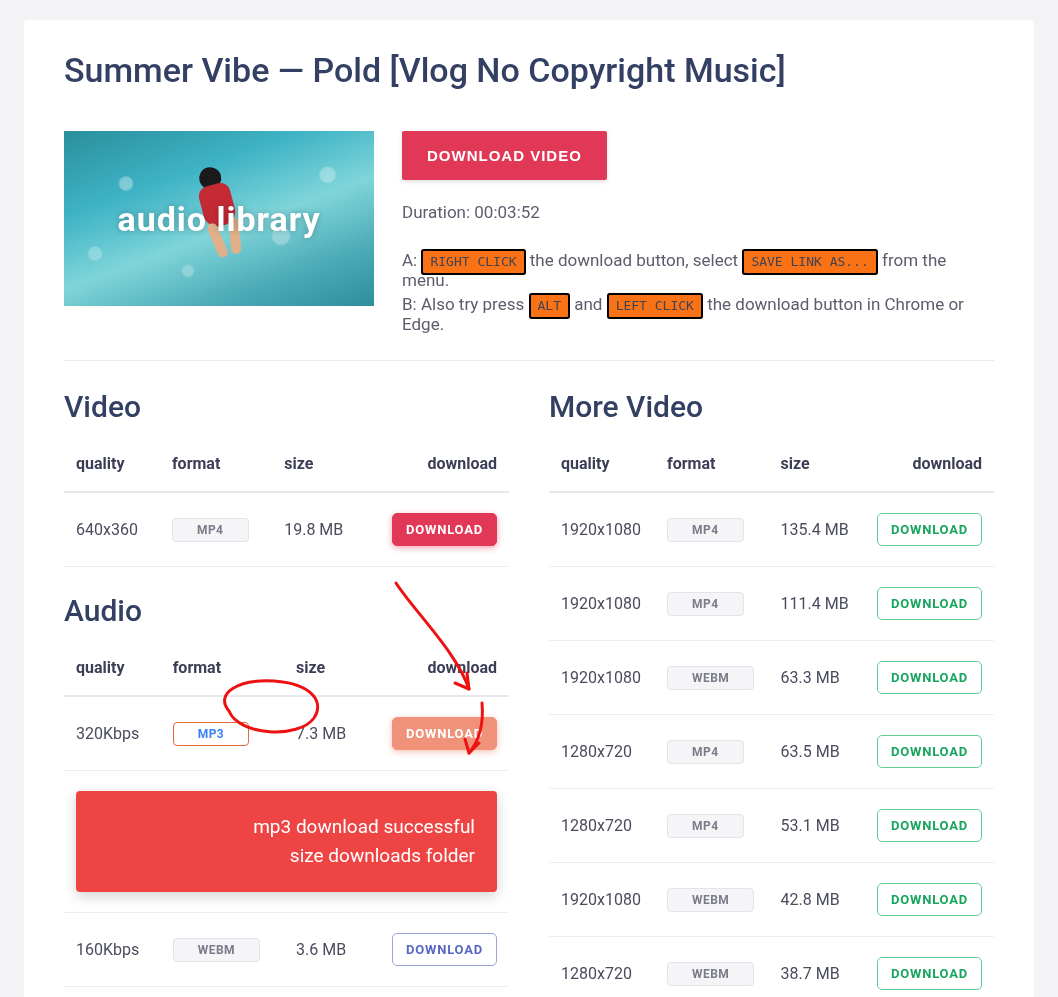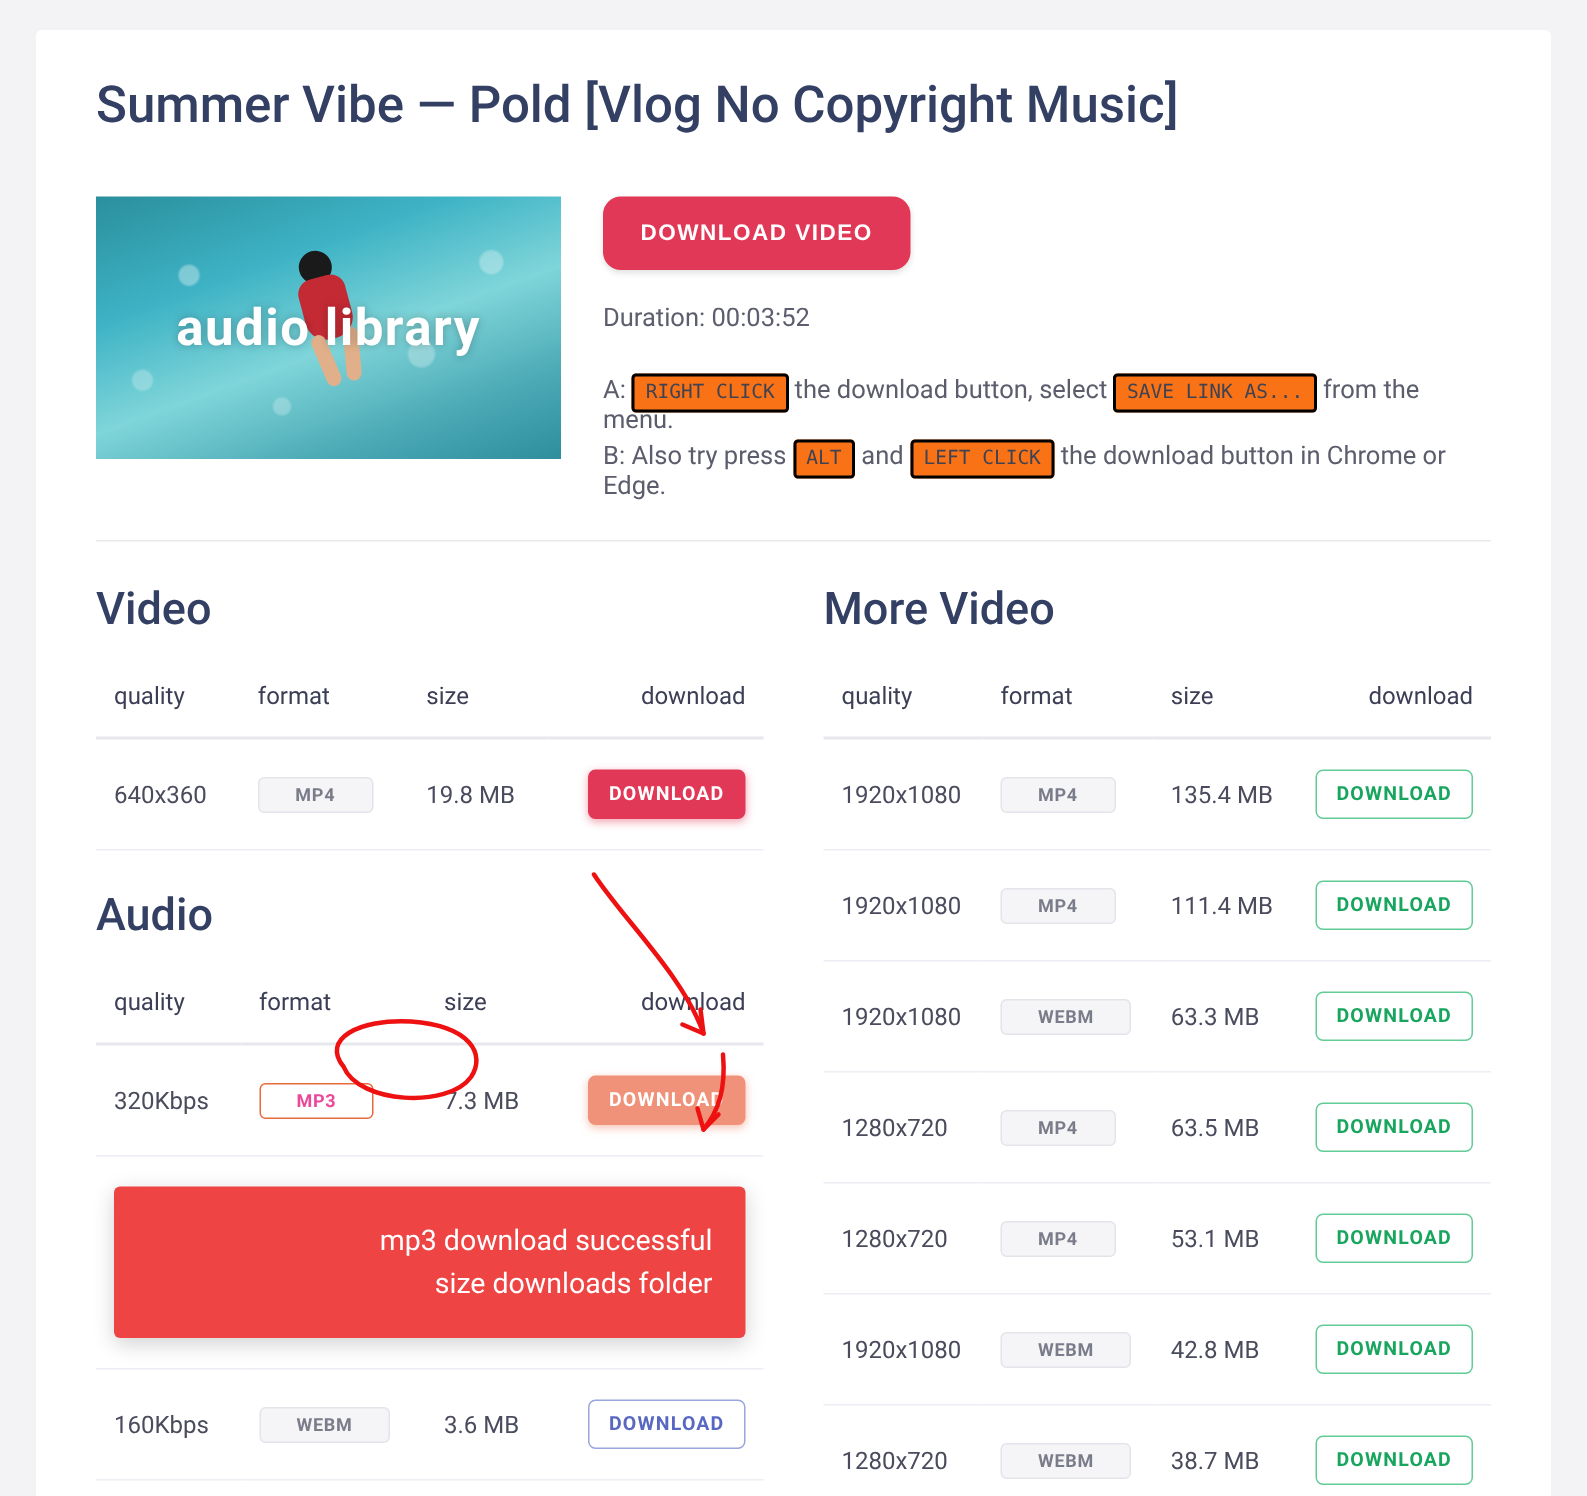--- a/index.html
+++ b/index.html
@@ -83,21 +83,21 @@
   .meta { flex:1; }
   .dl-video-btn {
     display:inline-block;
     background:#e23857;
     color:#fff;
     font-weight:700;
     font-size:15px;
     letter-spacing:1px;
     padding: 16px 25px;
     border:none;
-    border-radius:12px;
+    border-radius:2px;
     cursor:pointer;
     box-shadow: 0 2px 4px rgba(0,0,0,.12);
   }
   .duration { margin-top:22px; font-size:17px; color:#5c5e6e; }
   .faq { margin-top:28px; font-size:15px; color:#6a6c7a;}
   .faq .q { font-size:14px; color:#7d7f8c;}
   .faq .line { font-size:17px; color:#5b5d6c; margin-top:4px;}
   kbd {
     font-family: "Menlo","Consolas",monospace;
     font-size:13px;
@@ -109,21 +109,21 @@
   }
   hr.sep { border:none; border-top:1px solid #e9e9ee; margin: 26px 0 20px; }
   .lead { font-size:17px; color:#5c5e6e; margin-bottom:18px;}
   .columns { display:flex; gap:40px; }
   .col { flex:1; min-width:0; position:relative;}
   h2.section { font-size:30px; font-weight:500; color:#334064; margin:8px 0 14px; }
   h2.section.audio { margin-top:26px;}
   table.dl { width:100%; border-collapse:collapse; }
   table.dl thead th {
     text-align:left;
-    font-weight:400;
+    font-weight:700;
     font-size:16px;
     color:#3c3e55;
     padding:16px 12px 18px;
     border-bottom:2px solid #e7e7ee;
   }
   table.dl thead th:last-child { text-align:right; }
   table.dl tbody td {
     padding:20px 12px;
     border-bottom:1px solid #eceef3;
     font-size:16px;
@@ -135,21 +135,21 @@
     display:inline-block;
     font-size:12px;
     font-weight:700;
     color:#7a7c89;
     background:#f5f5f8;
     border:1px solid #e3e3ea;
     padding:4px 24px;
     border-radius:4px;
     letter-spacing:.5px;
   }
-  .fmt.mp3 { color:#ec4899; background:#fff; border:1px solid #e86a3d;}
+  .fmt.mp3 { color:#3b82f6; background:#fff; border:1px solid #e86a3d;}
   .btn-dl {
     display:inline-block;
     font-size:13px;
     font-weight:700;
     letter-spacing:.8px;
     padding:8px 13px;
     border-radius:5px;
     border:1px solid;
     cursor:pointer;
     background:#fff;

